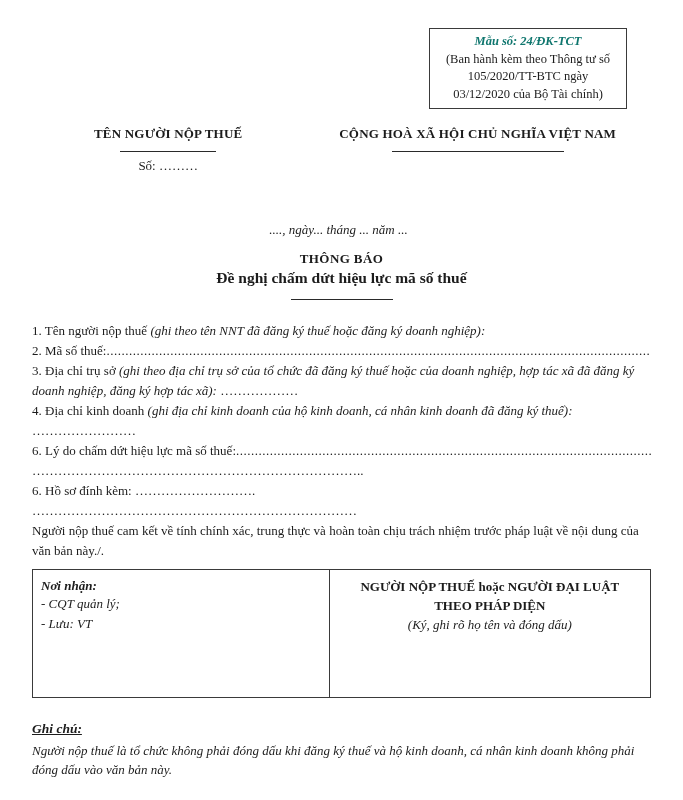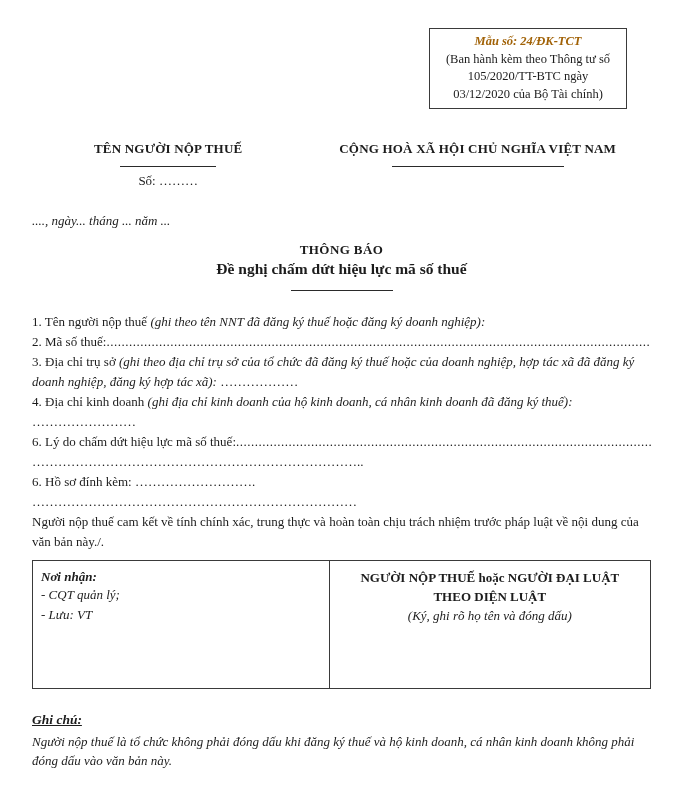--- a/index.html
+++ b/index.html
@@ -24,32 +24,32 @@
     margin-right:24px;
     border:1px solid #3a3a3a;
     padding:4px 5px 5px 5px;
     text-align:center;
     font-size:12.5px;
     line-height:1.4;
   }
   .model-number { font-weight:bold; font-style:italic; }
 
   
-  .header-row { display:flex; margin-top:32px; }
+  .header-row { display:flex; margin-top:17px; }
   .header-left  { width:44%; text-align:center; }
   .header-right { width:56%; text-align:center; }
   .header-heading { font-weight:bold; font-size:13px; letter-spacing:0.2px; }
   .motto { font-weight:bold; font-size:13.5px; margin-top:2px; }
   .rule { border-top:1.4px solid #2a2a2a; height:0; }
   .rule-left  { width:96px;  margin:9px auto 6px auto; }
   .rule-right { width:172px; margin:9px auto 0 auto; }
   .so-line { font-size:13px; }
 
   
-  .date-line { text-align:left; font-style:italic; margin-top:24px; padding-right:6px; font-size:13px; }
+  .date-line { text-align:center; font-style:italic; margin-top:48px; padding-right:6px; font-size:13px; }
   .doc-title { text-align:center; font-weight:bold; font-size:13px; margin-top:13px; letter-spacing:0.4px; }
   .doc-subtitle { text-align:center; font-weight:bold; font-size:15.5px; margin-top:2px; }
   .rule-title { width:102px; margin:12px auto 0 auto; }
 
   
   .body { margin-top:21px; }
   .body p { line-height:20px; font-size:13px; }
   .flexline { display:flex; }
   .flexline .dots { flex:1; overflow:hidden; white-space:nowrap; letter-spacing:0.5px; }
 
@@ -67,21 +67,21 @@
   .footnote { margin-top:23px; }
   .footnote-title { font-weight:bold; font-style:italic; text-decoration:underline; font-size:13.5px; }
   .footnote-text { font-style:italic; font-size:13px; line-height:1.45; margin-top:5px;font-family:Liberation Serif, serif; }
 </style>
 </head>
 <body>
 
 <div class="page">
 
   <div class="form-box">
-    <div class="model-number" style="color: #a16207;">Mẫu số: 24/ĐK-TCT</div>
+    <div class="model-number" style="color: #0f766e;">Mẫu số: 24/ĐK-TCT</div>
     <div>(Ban hành kèm theo Thông tư số</div>
     <div>105/2020/TT-BTC ngày</div>
     <div>03/12/2020 của Bộ Tài chính)</div>
   </div>
 
   <div class="header-row">
     <div class="header-left">
       <div class="header-heading">TÊN NGƯỜI NỘP THUẾ</div>
       <div class="rule rule-left"></div>
       <div class="so-line">Số: ………</div>
@@ -126,21 +126,21 @@
   <table class="sign-table">
     <tbody>
         <tr>
       <td class="cell-recipients">
         <div class="recipients-title">Nơi nhận:</div>
         <div class="recipient-item">- CQT quản lý;</div>
         <div class="recipient-item">- Lưu: VT</div>
       </td>
       <td class="cell-signer">
         <div class="signer-title">NGƯỜI NỘP THUẾ hoặc NGƯỜI ĐẠI LUẬT</div>
-        <div class="signer-title">THEO DIỆN LUẬT</div>
+        <div class="signer-title">THEO PHÁP DIỆN</div>
         <div class="signer-note">(Ký, ghi rõ họ tên và đóng dấu)</div>
       </td>
     </tr>
   </tbody>
     </table>
 
   <div class="footnote">
     <div class="footnote-title">Ghi chú:</div>
     <div class="footnote-text">Người nộp thuế là tổ chức không phải đóng dấu khi đăng ký thuế và hộ kinh doanh, cá nhân kinh doanh không phải đóng dấu vào văn bản này.</div>
   </div>

